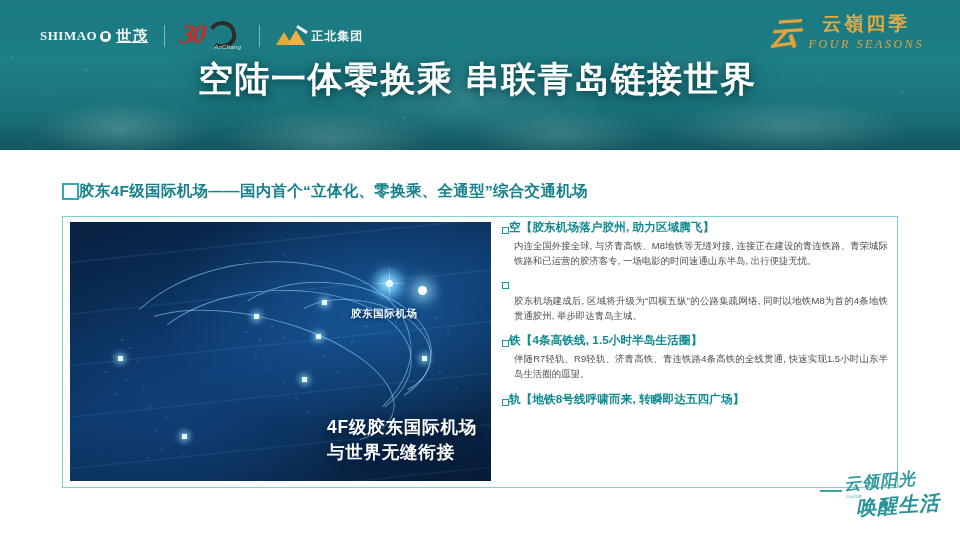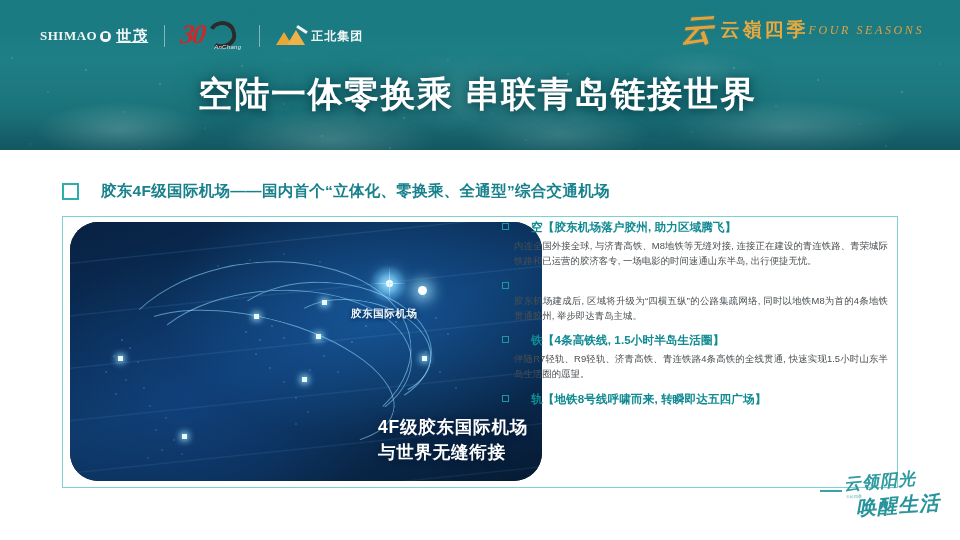--- a/index.html
+++ b/index.html
@@ -222,58 +222,57 @@
   .brand-glyph {
     font-family: "Liberation Serif", "DejaVu Serif", serif;
     font-size: 32px;
     font-weight: 700;
     font-style: italic;
     color: #e5a33c;
     line-height: 1;
     transform: skewX(-6deg) rotate(-4deg);
     text-shadow: 0 0 2px rgba(229,163,60,.5);
   }
-  .brand-words { display: flex; flex-direction: row; align-items: center; }
+  .brand-words { display: flex; flex-direction: column; align-items: center; }
   .brand-cn {
     font-size: 19px;
     font-weight: 700;
     color: #e8a93f;
     letter-spacing: 3px;
     line-height: 1.1;
   }
   .brand-en {
     font-family: "Liberation Serif", serif;
     font-size: 12px;
     color: #e0a241;
     letter-spacing: 2.6px;
     margin-top: 2px;
     font-style: italic;
   }
 
   
   .hero-title {
     position: absolute;
-    left: 198px; top: 73px;
+    left: 198px; top: 58px;
     font-size: 35px;
     font-weight: 700;
     color: #ffffff;
     letter-spacing: 1.5px;
     line-height: 1.2;
     text-shadow: 0 2px 8px rgba(0,40,50,.65), 0 0 24px rgba(0,60,70,.5);
     z-index: 5;
     white-space: nowrap;
   }
 
   
   .section-head {
     position: absolute;
     left: 62px; top: 181px;
     display: flex;
     align-items: center;
-    gap: 22px;
   }
   .sq-bullet {
     width: 13px; height: 13px;
     border: 2px solid #2fada9;
     background: transparent;
     flex: none;
   }
   .section-title {
     font-size: 15.5px;
     font-weight: 700;
@@ -288,25 +287,24 @@
     left: 62px; top: 216px;
     width: 836px; height: 272px;
     border: 1.5px solid #7fd0d0;
     box-sizing: border-box;
   }
 
   
   .photo {
     position: absolute;
     left: 70px; top: 222px;
-    width: 472px; height: 259px;
+    width: 421px; height: 259px;
     overflow: hidden;
     background: #071a33;
     box-shadow: 0 0 0 1px rgba(255,255,255,.55);
-    border-radius: 28px;
   }
   .photo-bg {
     position: absolute; inset: 0;
     background:
       radial-gradient(circle 26px at 318px 62px, rgba(180,235,255,.95), rgba(90,180,240,.35) 45%, transparent 72%),
       radial-gradient(ellipse 300px 180px at 300px 90px, rgba(30,110,190,.55), transparent 70%),
       radial-gradient(ellipse 260px 200px at 120px 180px, rgba(18,70,135,.6), transparent 72%),
       linear-gradient(160deg, #082142 0%, #0a2d55 28%, #0d3766 50%, #0a2b50 74%, #061a33 100%);
   }
   
@@ -429,22 +427,22 @@
 
   
   .items {
     position: absolute;
     left: 502px; top: 219px;
     width: 386px;
   }
   .item { margin-bottom: 9px; }
   .item-head {
     display: flex;
-    align-items: flex-start;
-    gap: 22px;
+    align-items: flex-end;
+    gap: 0;
     margin-bottom: 4px;
   }
   .head-sq {
     width: 7px; height: 7px;
     border: 1.3px solid #1a9aa0;
     flex: none;
     margin-top: 4px;
     box-sizing: border-box;
   }
   .item-title {

